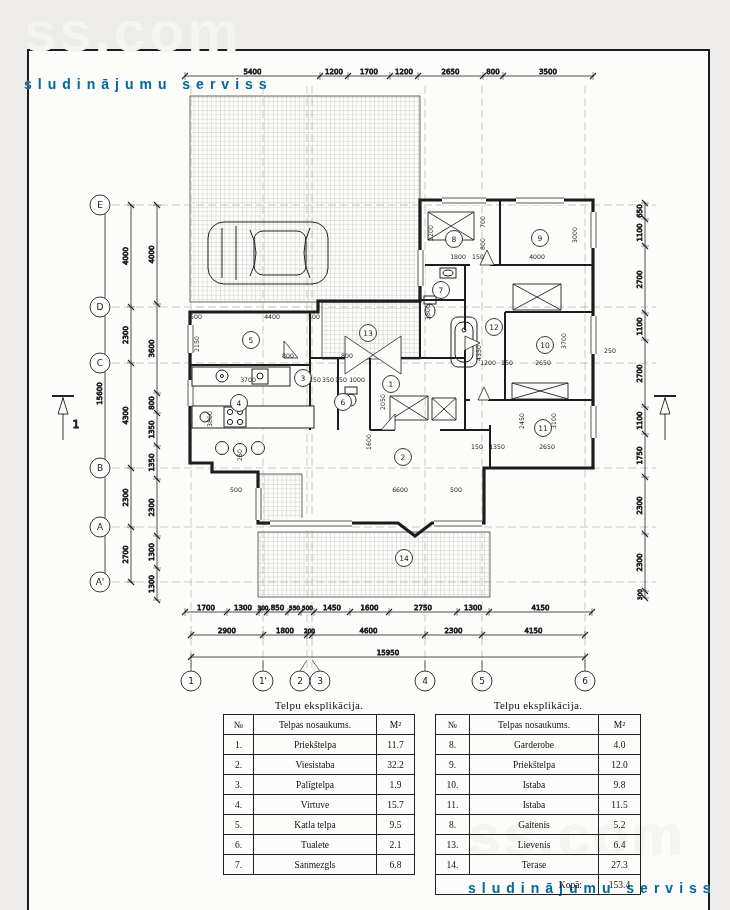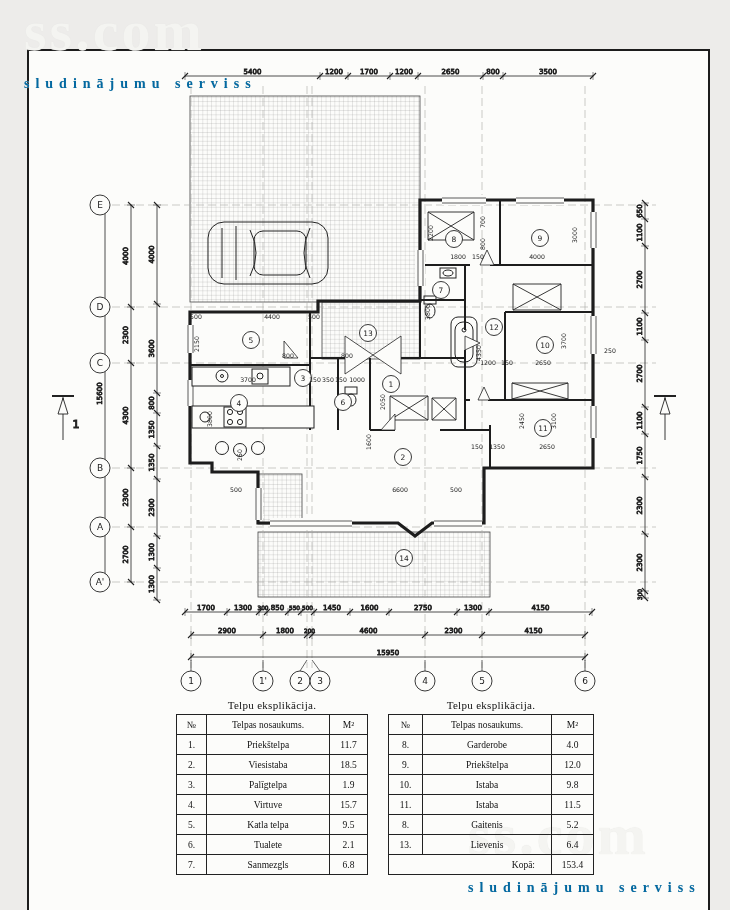--- a/index.html
+++ b/index.html
@@ -1,25 +1,25 @@
 <!DOCTYPE html>
 <html><head>
 <meta charset="utf-8">
 <style>
   html,body{margin:0;padding:0;}
   body{width:730px;height:910px;position:relative;overflow:hidden;
        background:#edecea;font-family:"Liberation Sans",sans-serif;}
   .sheet{position:absolute;left:27px;top:49px;width:679px;height:861px;
          background:#fcfcfa;border:2.5px solid #1c1c1c;border-bottom:none;z-index:0;}
-  .wm{position:absolute;z-index:1;font-family:Liberation Serif, serif;font-weight:700;
+  .wm{position:absolute;z-index:1;font-family:Liberation Sans, sans-serif;font-weight:700;
       color:#f4f4f1;user-select:none;white-space:nowrap;}
   .wm-big{font-size:58px;letter-spacing:3px;line-height:1;text-shadow:0 0 1px #e3e3e0;}
   .wm-small{font-size:14px;letter-spacing:6px;margin-top:16px;color:#0369a1;text-shadow:0 0 1px #e6e6e3;}
   #plan-svg{position:absolute;left:0;top:0;z-index:2;}
-  .tbl{position:absolute;z-index:3;}
+  .tbl{position:absolute;z-index:3;margin-left:47px;}
   .tbl-left{left:176px;top:699px;width:192px;}
   .tbl-right{left:388px;top:699px;width:206px;}
   .ttitle{font:11px "Liberation Serif",serif;color:#111;text-align:center;margin-bottom:3px;letter-spacing:.3px;}
   table.xtable{border-collapse:collapse;width:100%;background:transparent;
       font:9.5px "Liberation Serif",serif;color:#111;border:1.5px solid #111;}
   table.xtable th,table.xtable td{border:1px solid #222;text-align:center;
       padding:0 2px;height:19px;font-weight:normal;}
   table.xtable td.total-lbl{text-align:right;padding-right:16px;}
 </style>
 </head>
@@ -516,21 +516,21 @@
       </thead>
     <tbody>
         <tr>
           <td>1.</td>
           <td>Priekštelpa</td>
           <td>11.7</td>
         </tr>
         <tr>
           <td>2.</td>
           <td>Viesistaba</td>
-          <td>18.5</td>
+          <td>32.2</td>
         </tr>
         <tr>
           <td>3.</td>
           <td>Palīgtelpa</td>
           <td>1.9</td>
         </tr>
         <tr>
           <td>4.</td>
           <td>Virtuve</td>
           <td>15.7</td>
@@ -593,18 +593,23 @@
           <td>8.</td>
           <td>Gaitenis</td>
           <td>5.2</td>
         </tr>
         <tr>
           <td>13.</td>
           <td>Lievenis</td>
           <td>6.4</td>
         </tr>
         <tr>
+          <td>14.</td>
+          <td>Terase</td>
+          <td>27.3</td>
+        </tr>
+        <tr>
           <td colspan="2" class="total-lbl">Kopā:</td>
           <td>153.4</td>
         </tr>
       </tbody>
   </table>
 </div>
 
 </body></html>

